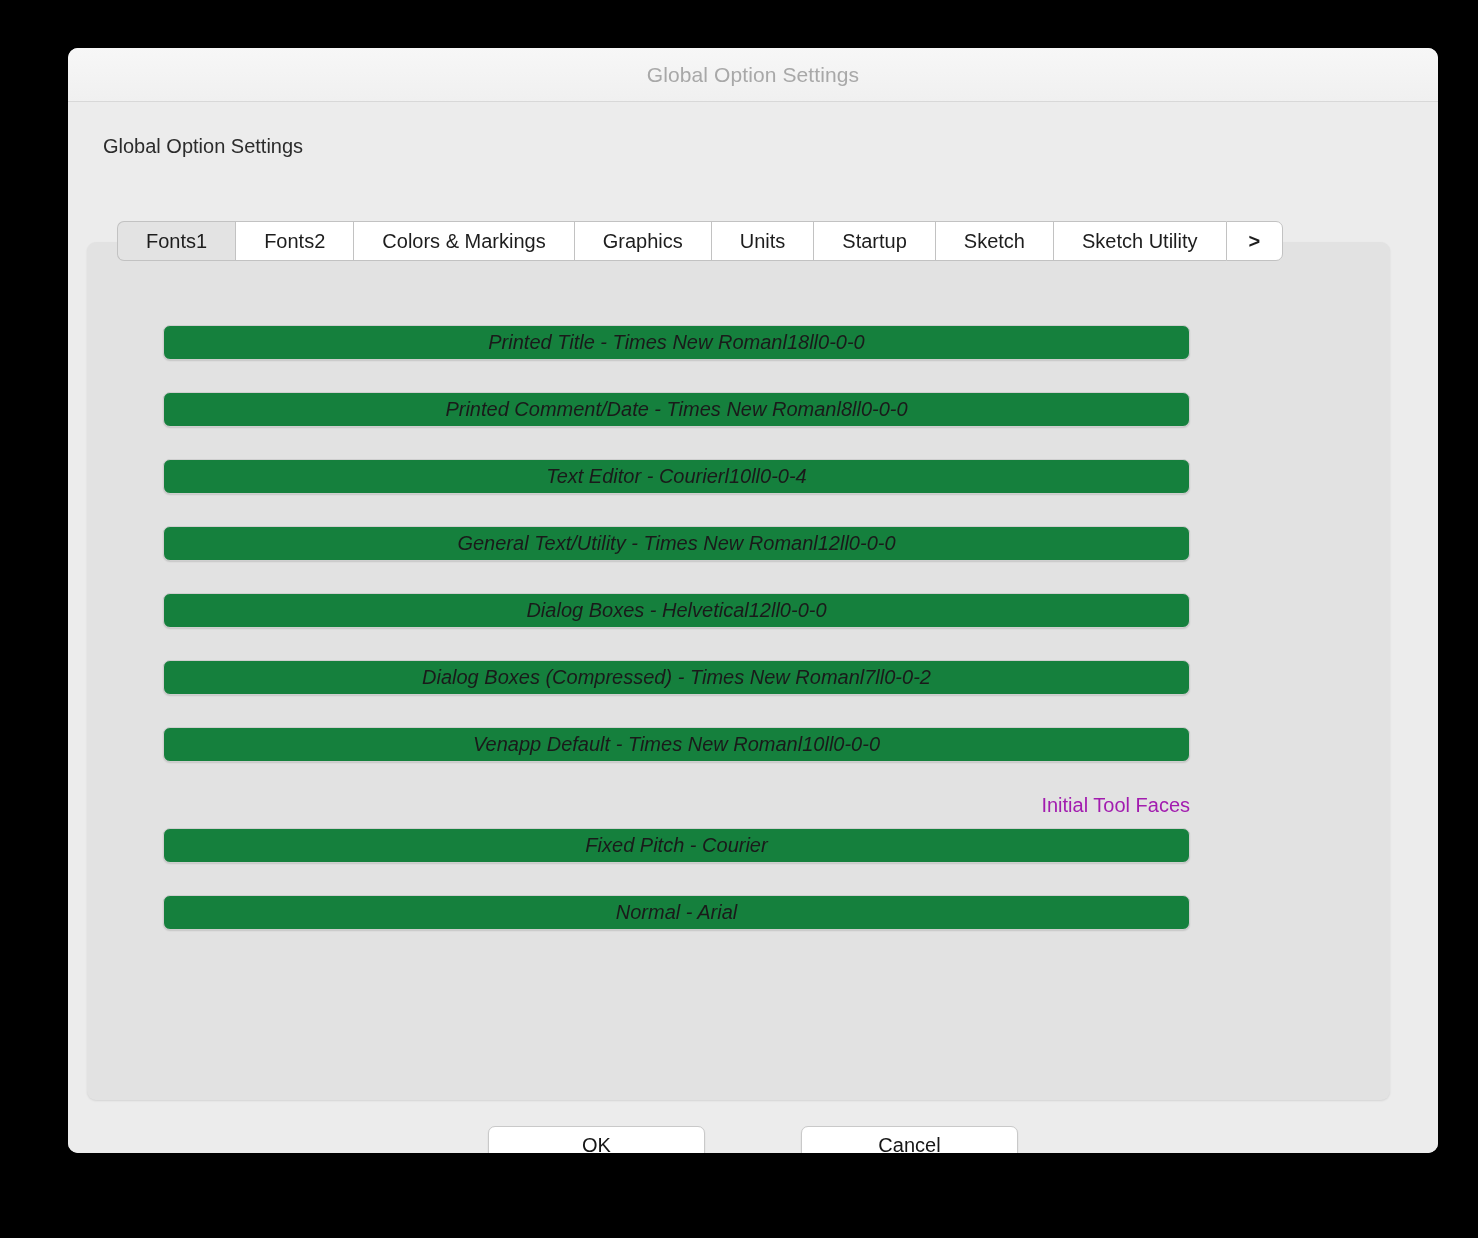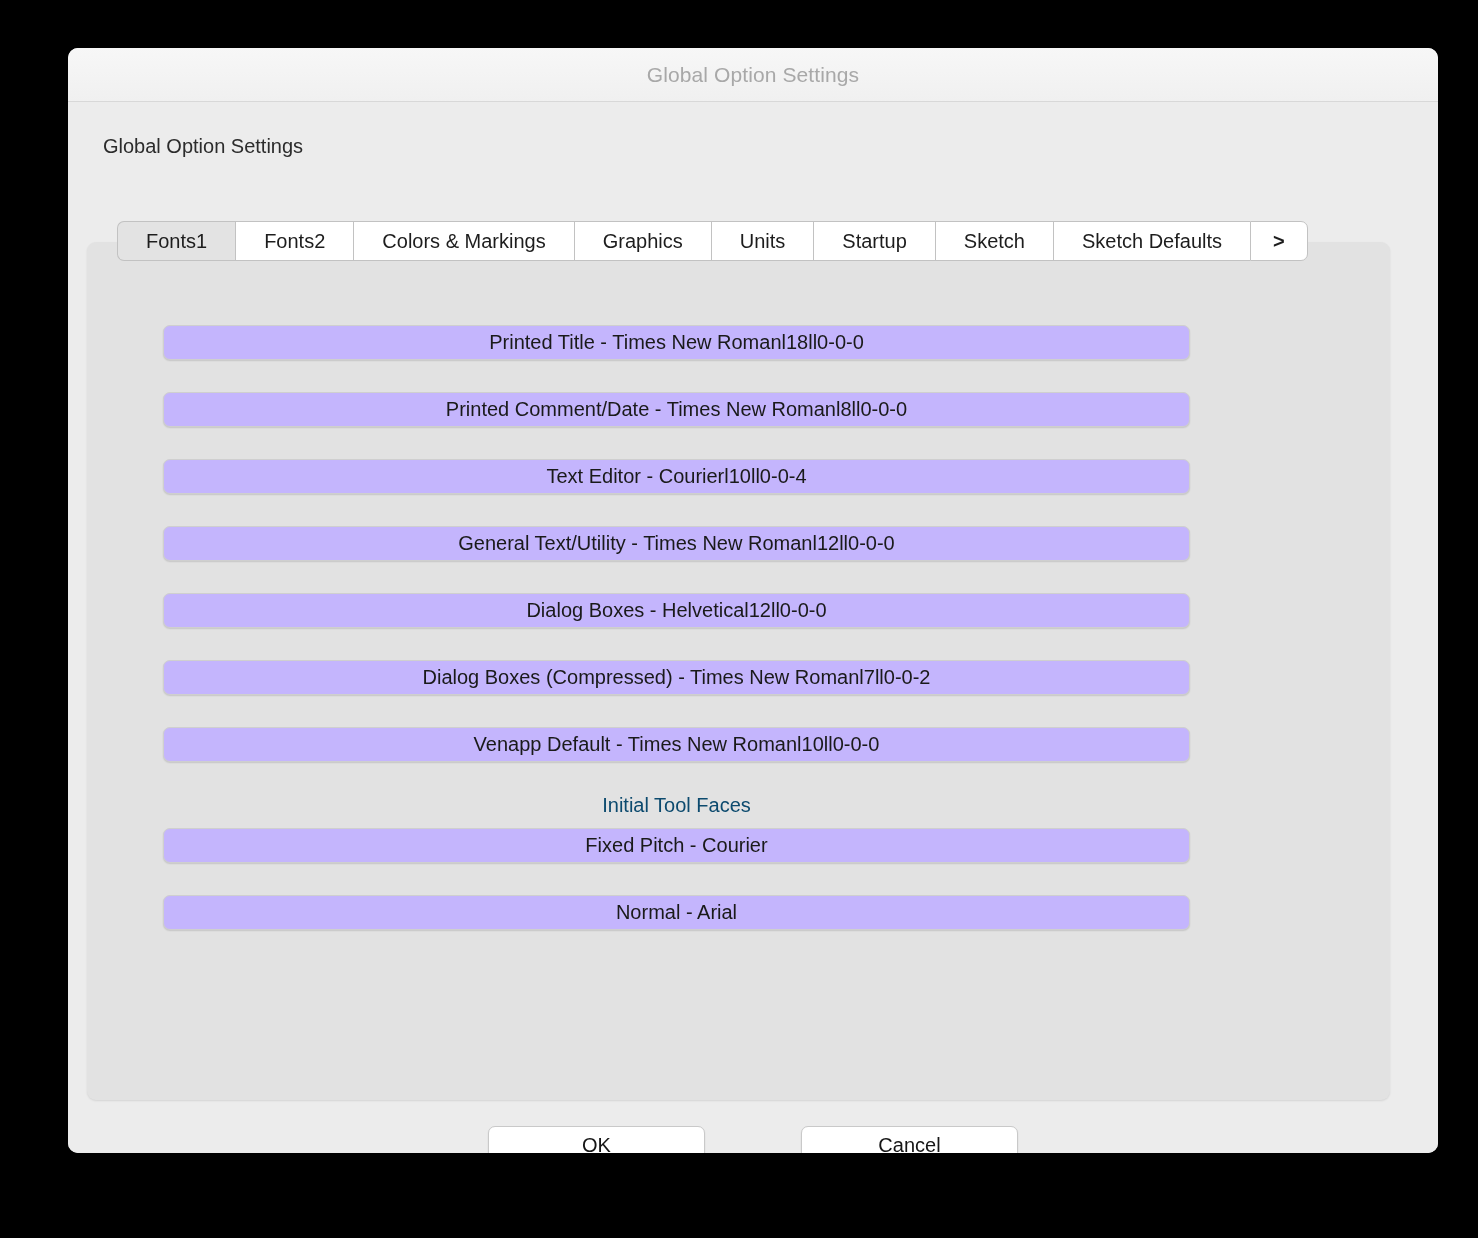--- a/index.html
+++ b/index.html
@@ -115,38 +115,39 @@
 
   
   .fields {
     position: absolute;
     left: 76px;
     top: 83px;
     width: 1027px;
   }
   .field {
     height: 35px;
-    background: #c4b5fd;
+    background: #15803d;
     border: 1px solid #cfcfcf;
     border-radius: 7px;
     box-shadow: 0 1px 1.5px rgba(0,0,0,0.13);
     display: flex;
     align-items: center;
     justify-content: center;
     font-size: 20px;
     color: #1a1a1a;
     margin-bottom: 32px;
     box-sizing: border-box;
     cursor: default;
     white-space: nowrap;
+    font-style: italic;
   }
   .section-label {
-    text-align: center;
-    font-size: 20px;
-    color: #0c4a6e;
+    text-align: right;
+    font-size: 20px;
+    color: #a21caf;
     margin-top: 6px;
     margin-bottom: 11px;
   }
 
   
   .footer {
     position: absolute;
     left: 0;
     right: 0;
     top: 1024px;
@@ -182,21 +183,21 @@
     <div class="group-label">Global Option Settings</div>
 
     <div class="tabstrip">
       <div class="tab active">Fonts1</div>
       <div class="tab">Fonts2</div>
       <div class="tab">Colors &amp; Markings</div>
       <div class="tab">Graphics</div>
       <div class="tab">Units</div>
       <div class="tab">Startup</div>
       <div class="tab">Sketch</div>
-      <div class="tab">Sketch Defaults</div>
+      <div class="tab">Sketch Utility</div>
       <div class="tab arrow">&gt;</div>
     </div>
 
     <div class="tabpanel">
       <div class="fields">
 
         <div class="field">Printed Title - Times New Romanl18ll0-0-0</div>
         <div class="field">Printed Comment/Date - Times New Romanl8ll0-0-0</div>
         <div class="field">Text Editor - Courierl10ll0-0-4</div>
         <div class="field">General Text/Utility - Times New Romanl12ll0-0-0</div>

